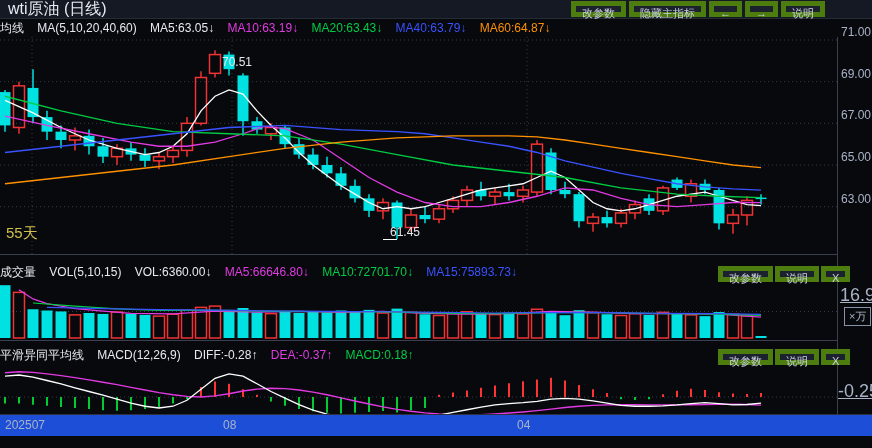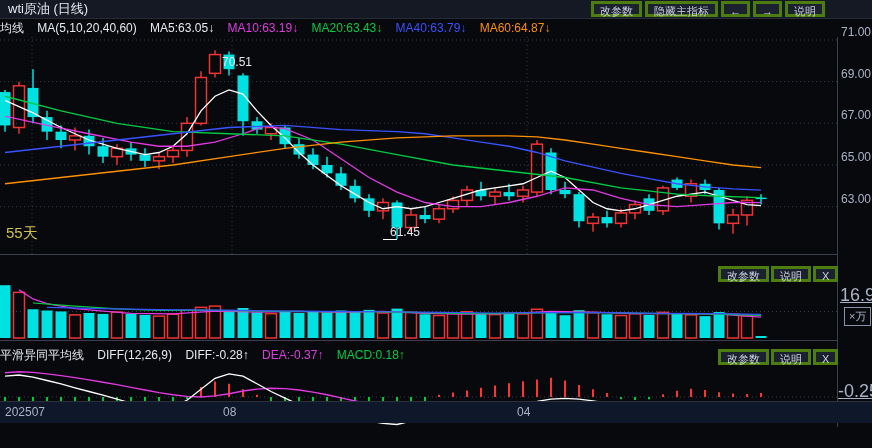--- a/index.html
+++ b/index.html
@@ -1,33 +1,33 @@
 <!DOCTYPE html>
 <html><head>
 <meta charset="utf-8">
 <style>
   html,body{margin:0;padding:0;background:#07090d;}
   .screen{position:relative;width:872px;height:448px;background:#07090d;overflow:hidden;
           font-family:"Liberation Sans","DejaVu Sans",sans-serif;}
   svg{position:absolute;left:0;top:0;}
   .titlebar{position:absolute;left:0;top:0;width:872px;height:18px;background:#151924;
             border-bottom:1px solid #262b38;display:flex;align-items:center;}
-  .title{color:#e6e9f0;font-size:13px;margin-left:8px;white-space:nowrap;}
+  .title{color:#e6e9f0;font-size:16px;margin-left:8px;white-space:nowrap;}
   .tb-btns{position:absolute;right:47px;top:1px;display:flex;gap:3px;}
-  .btn{background:#1c2130;border:3px solid #4d7c0f;color:#ccd2e0;font-size:11px;
+  .btn{background:#1c2130;border:5px solid #4d7c0f;color:#ccd2e0;font-size:11px;
        height:16px;line-height:14px;padding:0 6px;box-sizing:border-box;white-space:nowrap;cursor:default;}
   .hdr{position:absolute;left:0;width:840px;height:17px;font-size:12px;white-space:nowrap;color:#e6e9f0;}
   .hdr span{margin-right:10px;}
   .c-w{color:#e6e9f0}.c-m{color:#e23ae2}.c-g{color:#00cc44}.c-b{color:#3a52ff}.c-o{color:#ff9000}
   .pane-btns{position:absolute;left:718px;display:flex;gap:2px;}
   .axis-lbl{position:absolute;color:#a9b3c6;font-size:18px;text-decoration:underline;}
   .unit-badge{position:absolute;left:844px;top:307px;border:1px solid #8892aa;color:#a9b3c6;
               font-size:11px;padding:1px 4px;}
   .range-lbl{position:absolute;left:6px;top:224px;color:#d0c14e;font-size:15px;}
-  .xaxis{position:absolute;left:0;top:401px;width:872px;height:21px;background:#0f172a;
+  .xaxis{position:absolute;left:0;top:414px;width:872px;height:21px;background:#1d4ed8;
          border-top:1px solid #2c313d;color:#a9b3c6;font-size:12px;}
   .xaxis span{position:absolute;top:3px;}
 </style>
 </head>
 <body>
 
 <div class="screen">
 
   <svg id="chart-svg" width="872" height="448">
       <line x1="0" y1="40" x2="837" y2="40" stroke="#333a4a" stroke-width="1" stroke-dasharray="1,3"></line>
@@ -323,31 +323,39 @@
     <span class="c-w">MA(5,10,20,40,60)</span>
     <span class="c-w">MA5:63.05↓</span>
     <span class="c-m">MA10:63.19↓</span>
     <span class="c-g">MA20:63.43↓</span>
     <span class="c-b">MA40:63.79↓</span>
     <span class="c-o">MA60:64.87↓</span>
   </div>
 
   <div class="range-lbl">55天</div>
 
+  <div class="hdr" style="top:264px">
+    <span class="c-w">成交量</span>
+    <span class="c-w">VOL(5,10,15)</span>
+    <span class="c-w">VOL:6360.00↓</span>
+    <span class="c-m">MA5:66646.80↓</span>
+    <span class="c-g">MA10:72701.70↓</span>
+    <span class="c-b">MA15:75893.73↓</span>
+  </div>
   <div class="pane-btns" style="top:266px">
     <button class="btn">改参数</button>
     <button class="btn">说明</button>
     <button class="btn">X</button>
   </div>
   <div class="axis-lbl" style="left:840px;top:285px">16.96</div>
   <div class="unit-badge">×万</div>
 
   <div class="hdr" style="top:347px">
     <span class="c-w">平滑异同平均线</span>
-    <span class="c-w">DIFF(12,26,9)</span>
+    <span class="c-w">MACD(12,26,9)</span>
     <span class="c-w">DIFF:-0.28↑</span>
     <span class="c-m">DEA:-0.37↑</span>
     <span class="c-g">MACD:0.18↑</span>
   </div>
   <div class="pane-btns" style="top:349px">
     <button class="btn">改参数</button>
     <button class="btn">说明</button>
     <button class="btn">X</button>
   </div>
   <div class="axis-lbl" style="left:838px;top:381px">-0.25</div>

